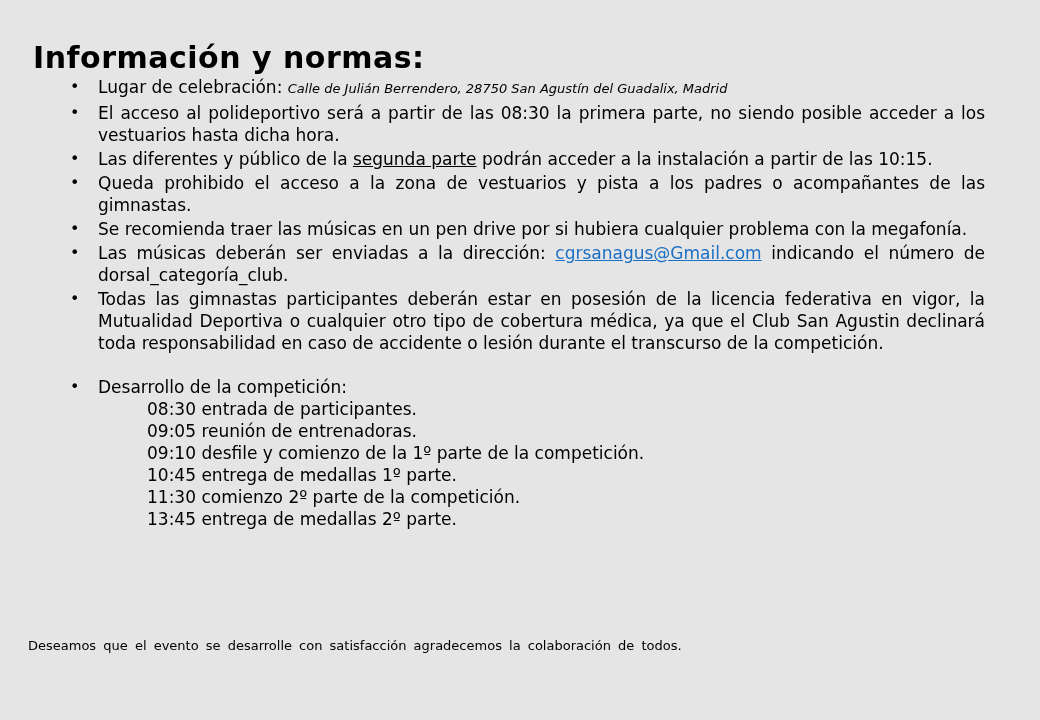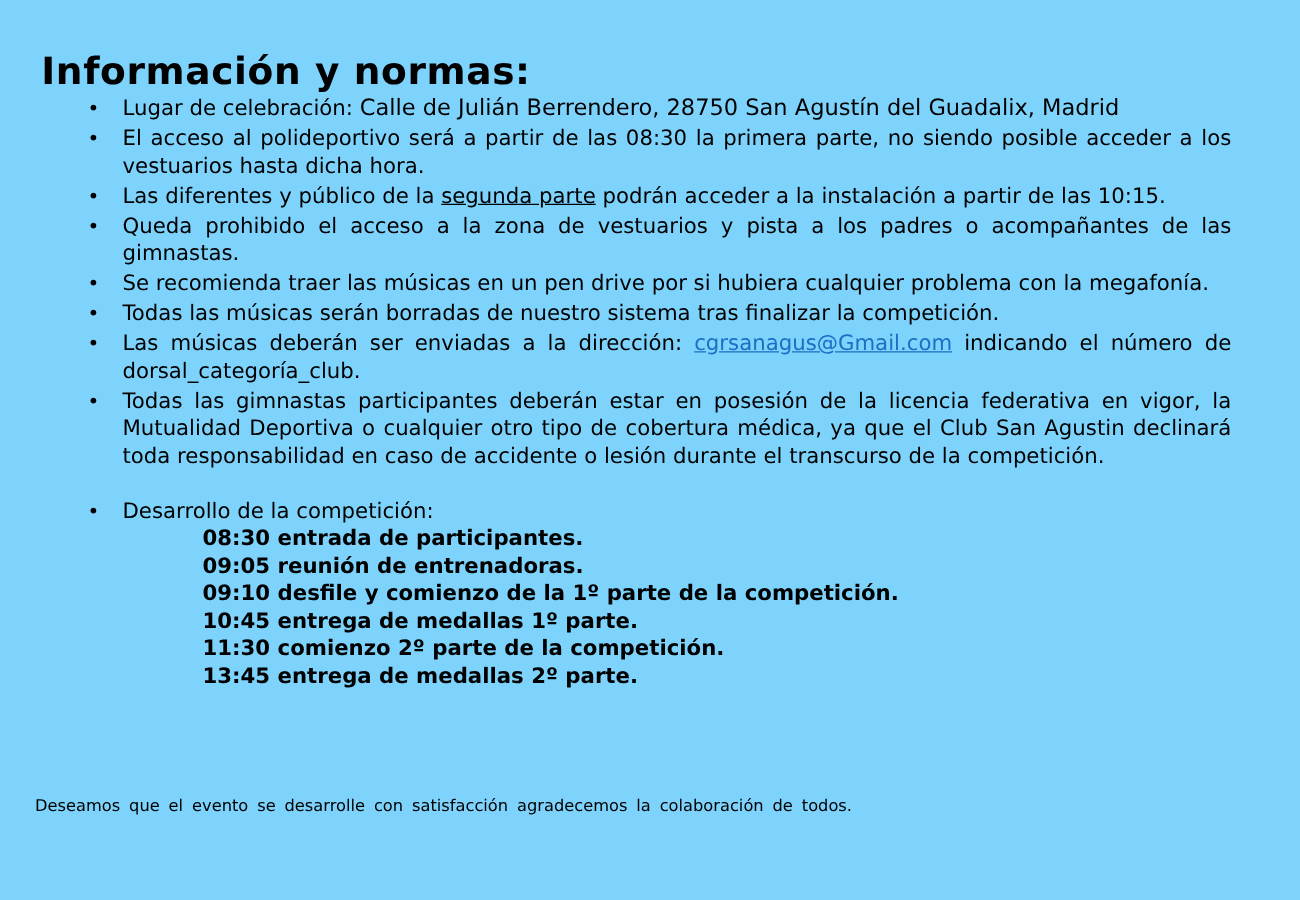--- a/index.html
+++ b/index.html
@@ -4,21 +4,21 @@
 <style>
   html, body {
     margin: 0;
     padding: 0;
     background: #ffffff;
   }
   .slide {
     position: relative;
     width: 1040px;
     height: 720px;
-    background: #7dd3fc;
+    background: #e5e5e5;
     color: #000000;
     font-family: "DejaVu Sans", "Liberation Sans", sans-serif;
     overflow: hidden;
   }
   .slide-title {
     position: absolute;
     left: 33px;
     top: 20px;
     font-size: 30px;
     font-weight: 700;
@@ -43,39 +43,39 @@
     text-align: justify;
   }
   .bullet::before {
     content: "\2022";
     position: absolute;
     left: 2px;
     top: 0;
     font-size: 16px;
   }
   .address {
-    font-size: 18px;
+    font-style: italic;
+    font-size: 13px;
   }
   .bold-underline {
     font-weight: 400;
     text-decoration: underline;
   }
   .email-link {
     color: #1b6fc4;
     text-decoration: underline;
     cursor: pointer;
     margin-top: 20px;
   }
   .schedule-li {
     margin-top: 22px;
     text-align: left;
   }
   .schedule-lines {
-    margin-left: 64px;
-    font-weight: bold;
+    margin-left: 49px;
   }
   .schedule-line {
     text-align: left;
   }
   .closing {
     position: absolute;
     left: 28px;
     top: 638px;
     font-size: 13px;
     word-spacing: 3px;
@@ -102,21 +102,20 @@
     <li class="bullet">
       <span>Las diferentes y público de la</span>
       <span class="bold-underline">segunda parte</span>
       <span>podrán acceder a la instalación a partir de las 10:15.</span>
     </li>
 
     <li class="bullet">Queda prohibido el acceso a la zona de vestuarios y pista a los padres o acompañantes de las gimnastas.</li>
 
     <li class="bullet">Se recomienda traer las músicas en un pen drive por si hubiera cualquier problema con la megafonía.</li>
 
-    <li class="bullet">Todas las músicas serán borradas de nuestro sistema tras finalizar la competición.</li>
 
     <li class="bullet">
       <span>Las músicas deberán ser enviadas a la dirección:</span>
       <a class="email-link">cgrsanagus@Gmail.com</a>
       <span>indicando el número de dorsal_categoría_club.</span>
     </li>
 
     <li class="bullet">Todas las gimnastas participantes deberán estar en posesión de la licencia federativa en vigor, la Mutualidad Deportiva o cualquier otro tipo de cobertura médica, ya que el Club San Agustin declinará toda responsabilidad en caso de accidente o lesión durante el transcurso de la competición.</li>
 
     <li class="bullet schedule-li">

